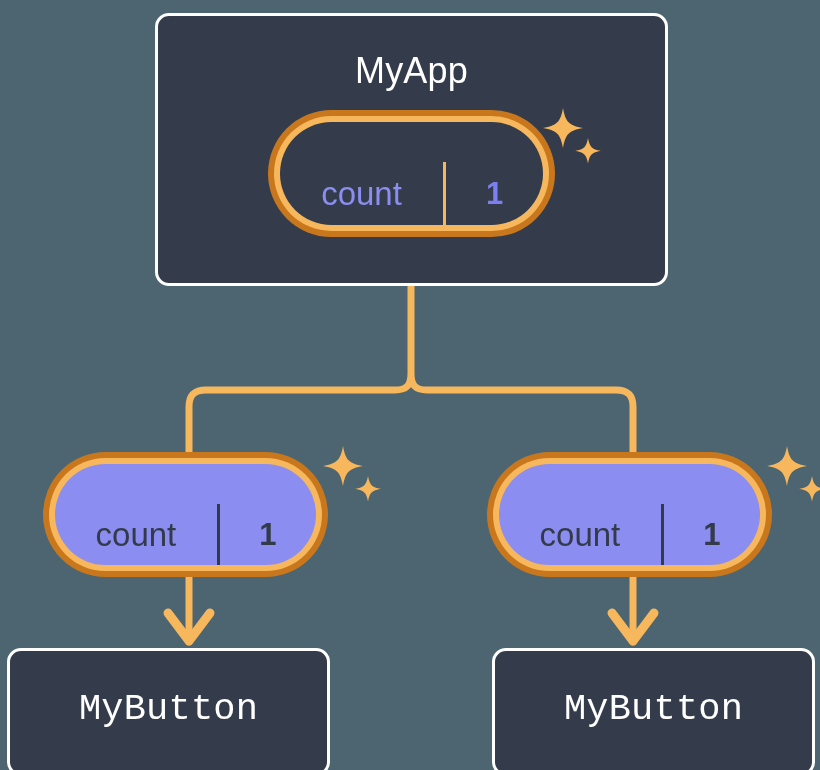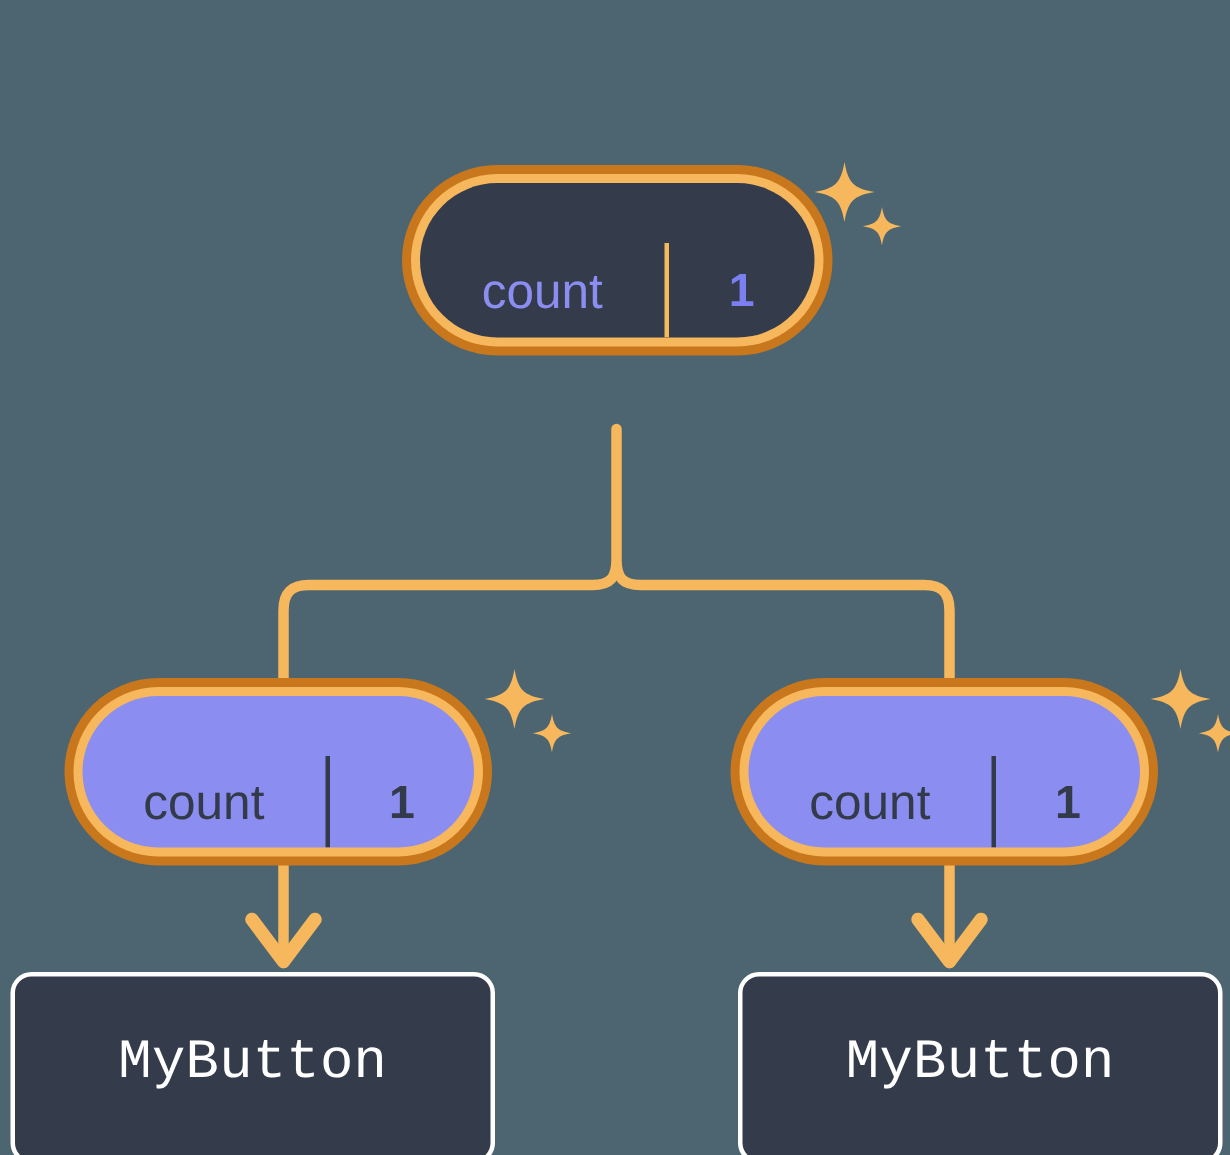--- a/index.html
+++ b/index.html
@@ -186,20 +186,23 @@
       <path d="M 189 575 L 189 642" fill="none" stroke="#f7b75c" stroke-width="7" stroke-linecap="round"></path>
       <path d="M 168 613 L 189 641 L 210 613" fill="none" stroke="#f7b75c" stroke-width="9" stroke-linecap="round" stroke-linejoin="round"></path>
     </g>
 
     <g>
       <path d="M 633 575 L 633 642" fill="none" stroke="#f7b75c" stroke-width="7" stroke-linecap="round"></path>
       <path d="M 612 613 L 633 641 L 654 613" fill="none" stroke="#f7b75c" stroke-width="9" stroke-linecap="round" stroke-linejoin="round"></path>
     </g>
   </svg>
 
+  <div class="node-card" id="node-myapp">
+    <div class="card-title">MyApp</div>
+  </div>
 
   <div class="pill" id="pill-myapp">
     <div class="pill-inner">
       <div class="pill-body">
         <div class="pill-key">count</div>
         <div class="pill-val">1</div>
       </div>
     </div>
   </div>
 

